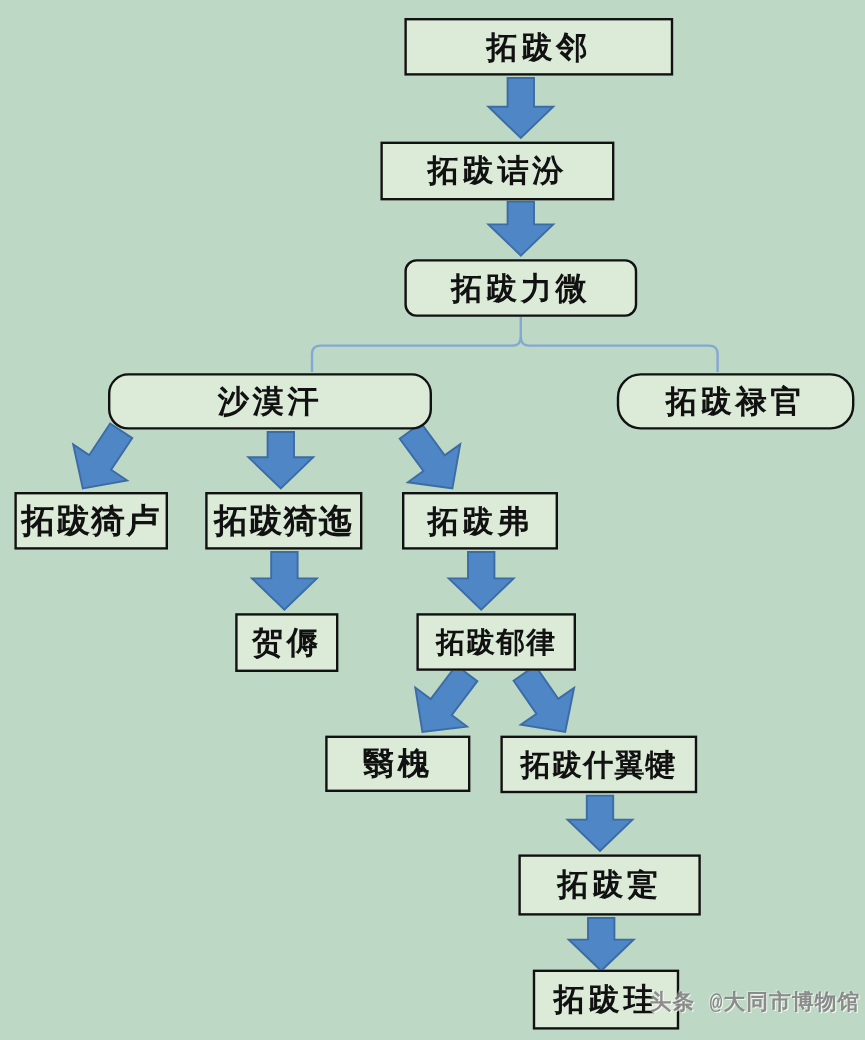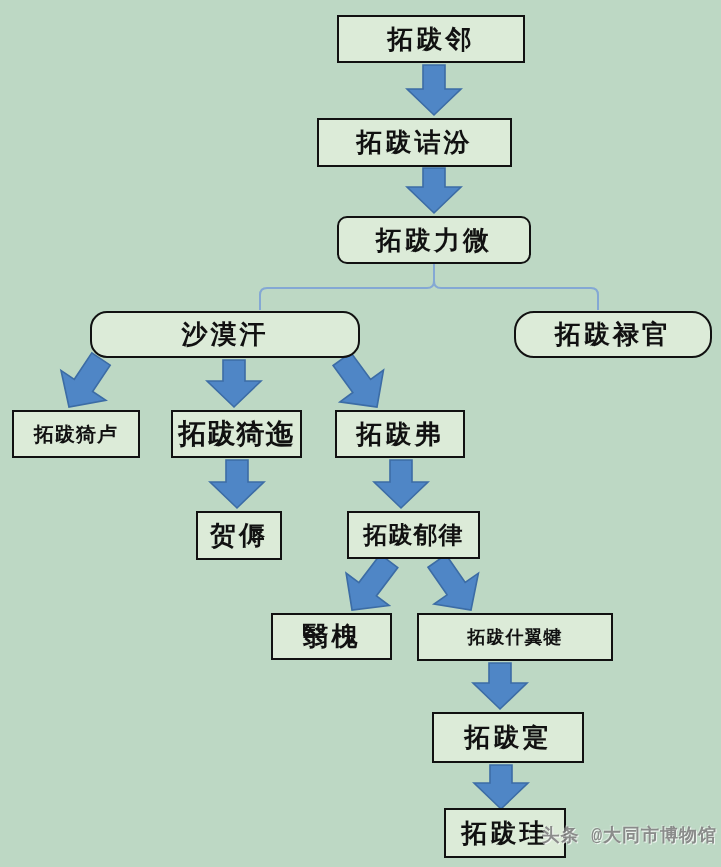--- a/index.html
+++ b/index.html
@@ -55,29 +55,29 @@
     <polygon class="block-arrow" points="223.0,360.0 223.0,381.0 207.0,381.0 234.0,407.0 261.0,381.0 245.0,381.0 245.0,360.0"></polygon>
     <polygon class="block-arrow" points="333.1,365.5 352.8,392.5 339.9,401.9 377.0,407.0 383.5,370.1 370.6,379.5 350.9,352.5"></polygon>
     <polygon class="block-arrow" points="226.0,460.0 226.0,482.0 210.0,482.0 237.0,508.0 264.0,482.0 248.0,482.0 248.0,460.0"></polygon>
     <polygon class="block-arrow" points="390.0,460.0 390.0,482.0 374.0,482.0 401.0,508.0 428.0,482.0 412.0,482.0 412.0,460.0"></polygon>
     <polygon class="block-arrow" points="380.2,554.4 358.9,582.6 346.1,573.0 352.0,610.0 389.2,605.5 376.4,595.9 397.8,567.6"></polygon>
     <polygon class="block-arrow" points="428.0,567.3 447.1,594.9 434.0,604.0 471.0,610.0 478.4,573.2 465.2,582.4 446.0,554.7"></polygon>
     <polygon class="block-arrow" points="489.0,663.0 489.0,683.0 473.0,683.0 500.0,709.0 527.0,683.0 511.0,683.0 511.0,663.0"></polygon>
     <polygon class="block-arrow" points="490.0,765.0 490.0,783.0 474.0,783.0 501.0,809.0 528.0,783.0 512.0,783.0 512.0,765.0"></polygon>
   </svg>
 
-  <div class="node" style="left:337px;top:15px;width:188px;height:48px;">拓跋邻</div>
+  <div class="node" style="left:337px;top:15px;width:224px;height:48px;">拓跋邻</div>
   <div class="node" style="left:317px;top:118px;width:195px;height:49px;">拓跋诘汾</div>
   <div class="node" style="left:337px;top:216px;width:194px;height:48px;border-radius:10px;">拓跋力微</div>
   <div class="node" style="left:90px;top:311px;width:270px;height:47px;border-radius:17px;">沙漠汗</div>
   <div class="node" style="left:514px;top:311px;width:198px;height:47px;border-radius:20px;">拓跋禄官</div>
-  <div class="node" style="left:12px;top:410px;width:128px;height:48px;font-size:20px;letter-spacing:1px;">拓跋猗卢</div>
+  <div class="node" style="left:12px;top:410px;width:128px;height:48px;font-size:28px;letter-spacing:1px;">拓跋猗卢</div>
   <div class="node" style="left:171px;top:410px;width:131px;height:48px;font-size:28px;letter-spacing:1px;">拓跋猗迤</div>
   <div class="node" style="left:335px;top:410px;width:130px;height:48px;">拓跋弗</div>
   <div class="node" style="left:196px;top:511px;width:86px;height:49px;">贺傉</div>
   <div class="node" style="left:347px;top:511px;width:133px;height:48px;font-size:24px;letter-spacing:1px;">拓跋郁律</div>
   <div class="node" style="left:271px;top:613px;width:121px;height:47px;">翳槐</div>
-  <div class="node" style="left:417px;top:613px;width:196px;height:48px;font-size:18px;letter-spacing:1px;">拓跋什翼犍</div>
+  <div class="node" style="left:417px;top:613px;width:164px;height:48px;font-size:25px;letter-spacing:1px;">拓跋什翼犍</div>
   <div class="node" style="left:432px;top:712px;width:152px;height:51px;">拓跋寔</div>
   <div class="node" style="left:444px;top:808px;width:122px;height:50px;">拓跋珪</div>
 
   <div class="watermark">头条 @大同市博物馆</div>
 </div>
 
 </body></html>

